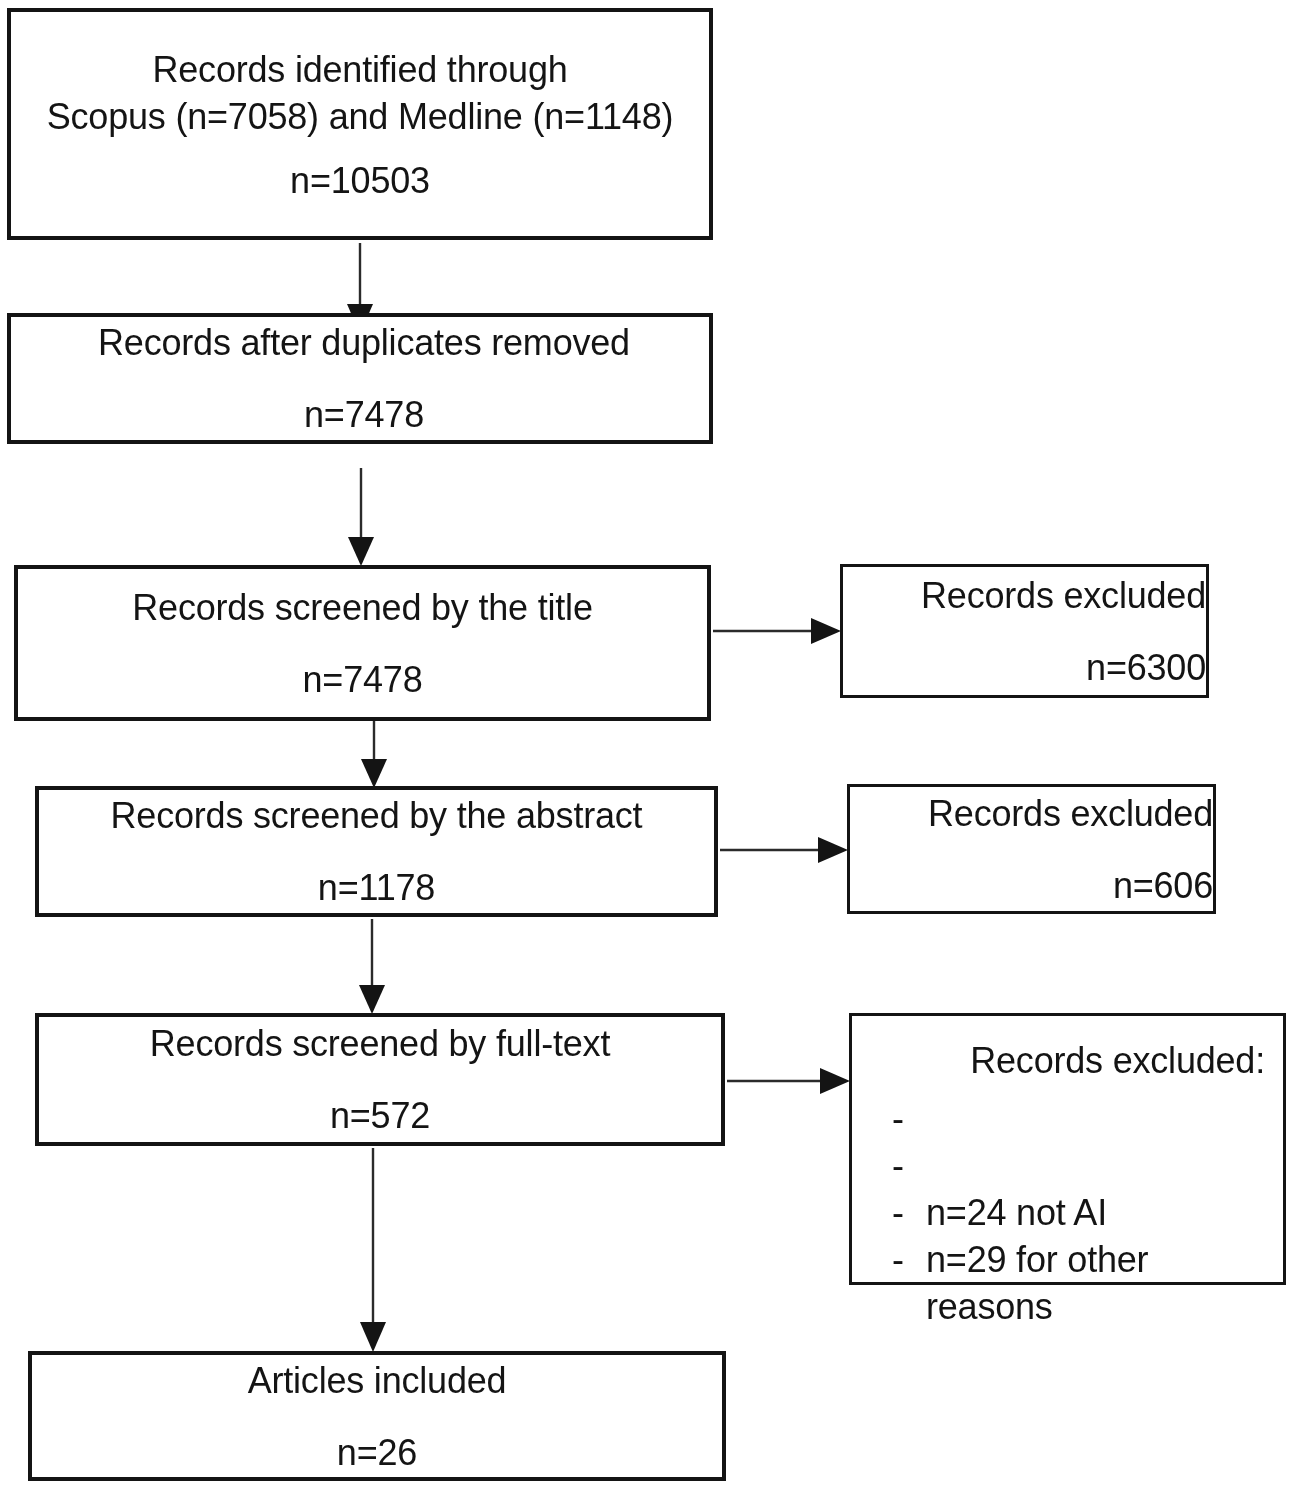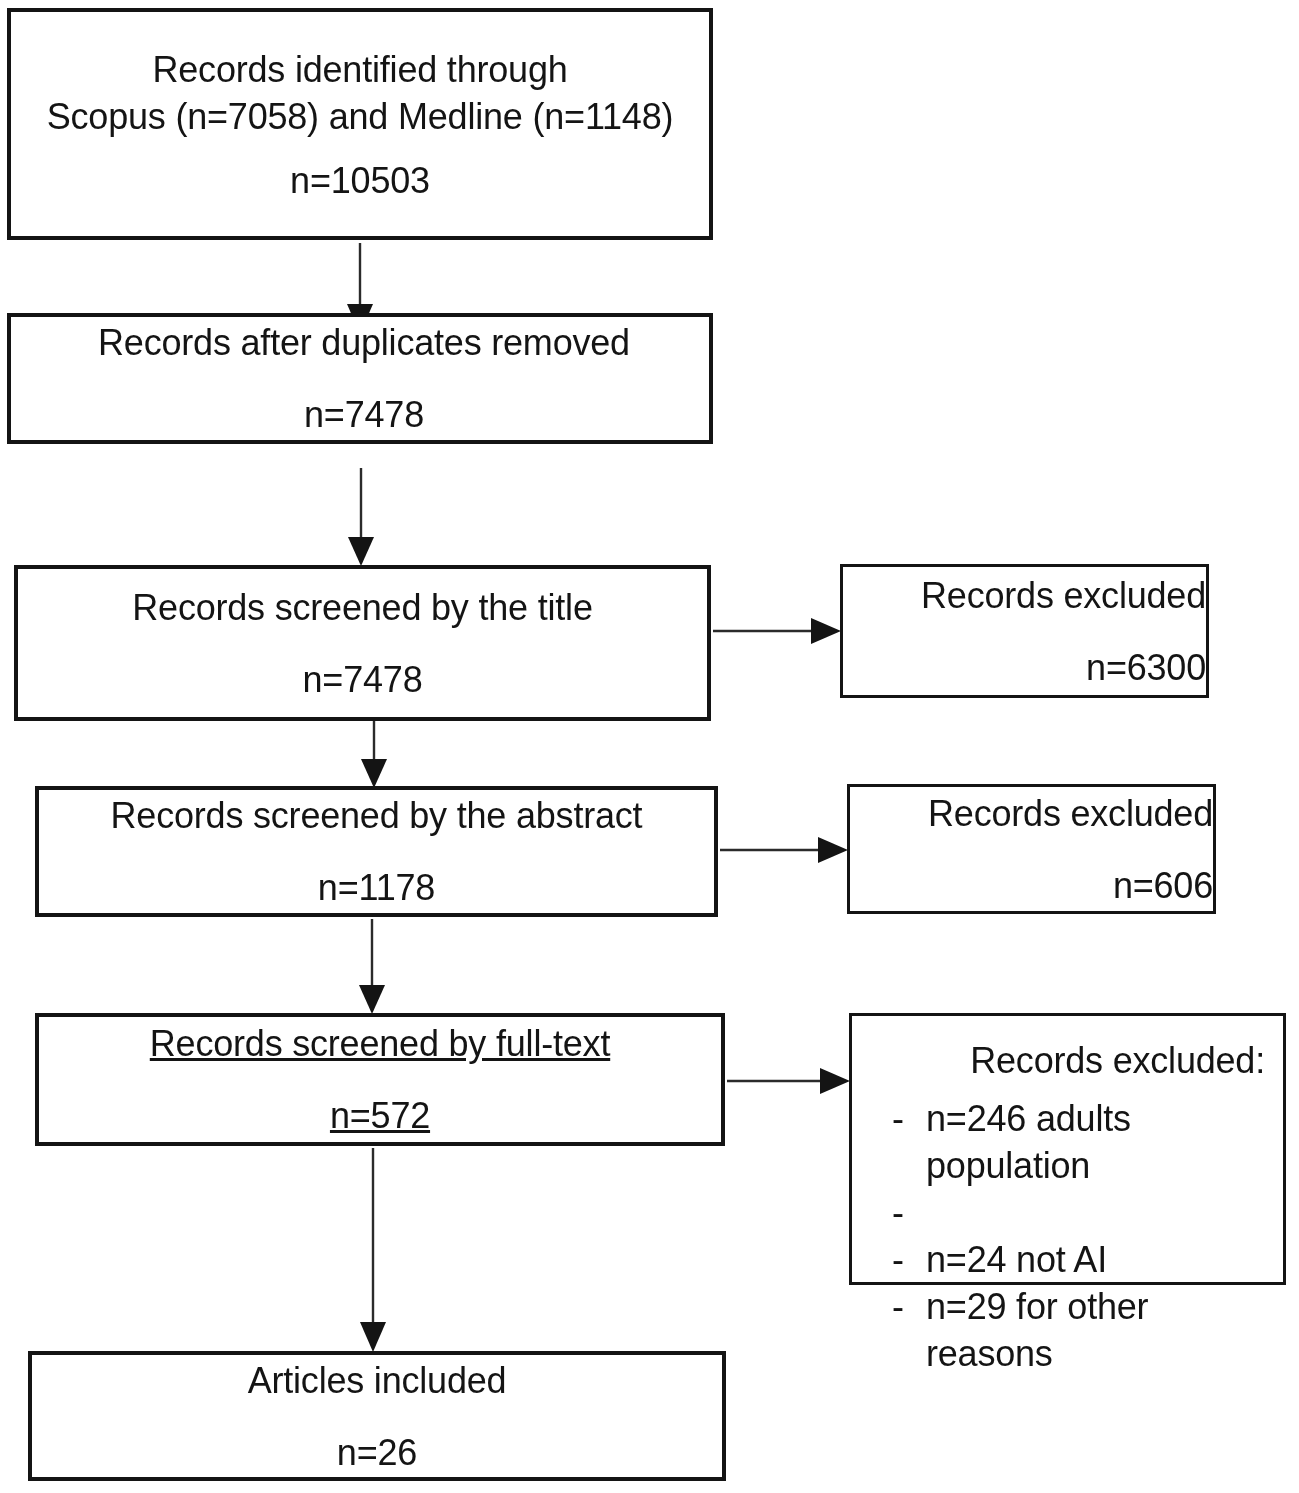--- a/index.html
+++ b/index.html
@@ -39,21 +39,21 @@
     line-height: 1.25;
   }
   .flow-box.thin { border-width: 3px; align-items: flex-end; }
   .gap27 { gap: 27px; }
 
   
   #box-identification   { left: 7px;   top: 8px;    width: 706px; height: 232px; gap: 0; }
   #box-duplicates       { left: 7px;   top: 313px;  width: 706px; height: 131px; padding-left: 8px; }
   #box-screened-title   { left: 14px;  top: 565px;  width: 697px; height: 156px; }
   #box-screened-abstract{ left: 35px;  top: 786px;  width: 683px; height: 131px; }
-  #box-screened-fulltext{ left: 35px;  top: 1013px; width: 690px; height: 133px; text-decoration: underline; }
+  #box-screened-fulltext{ left: 35px;  top: 1013px; width: 690px; height: 133px; }
   #box-included         { left: 28px;  top: 1351px; width: 698px; height: 130px; }
 
   
   #box-excluded-title   { left: 840px; top: 564px;  width: 369px; height: 134px; }
   #box-excluded-abstract{ left: 847px; top: 784px;  width: 369px; height: 130px; }
   #box-excluded-fulltext{
     left: 849px; top: 1013px; width: 437px; height: 272px;
     justify-content: flex-start;
     padding: 22px 18px 14px 6px;
   }
@@ -152,21 +152,20 @@
   <div class="flow-box gap27" id="box-screened-fulltext">
     <span class="box-label">Records screened by full-text</span>
     <span class="box-count">n=572</span>
   </div>
 
   <div class="flow-box thin" id="box-excluded-fulltext">
     <span class="excl-title">Records excluded:</span>
     <span class="excl-list">
       <span class="excl-item">
         <span class="excl-bullet">-</span>
-        <span>n=246 adults population</span>
       </span>
       <span class="excl-item">
         <span class="excl-bullet">-</span>
       </span>
       <span class="excl-item">
         <span class="excl-bullet">-</span>
         <span>n=24 not AI</span>
       </span>
       <span class="excl-item">
         <span class="excl-bullet">-</span>

